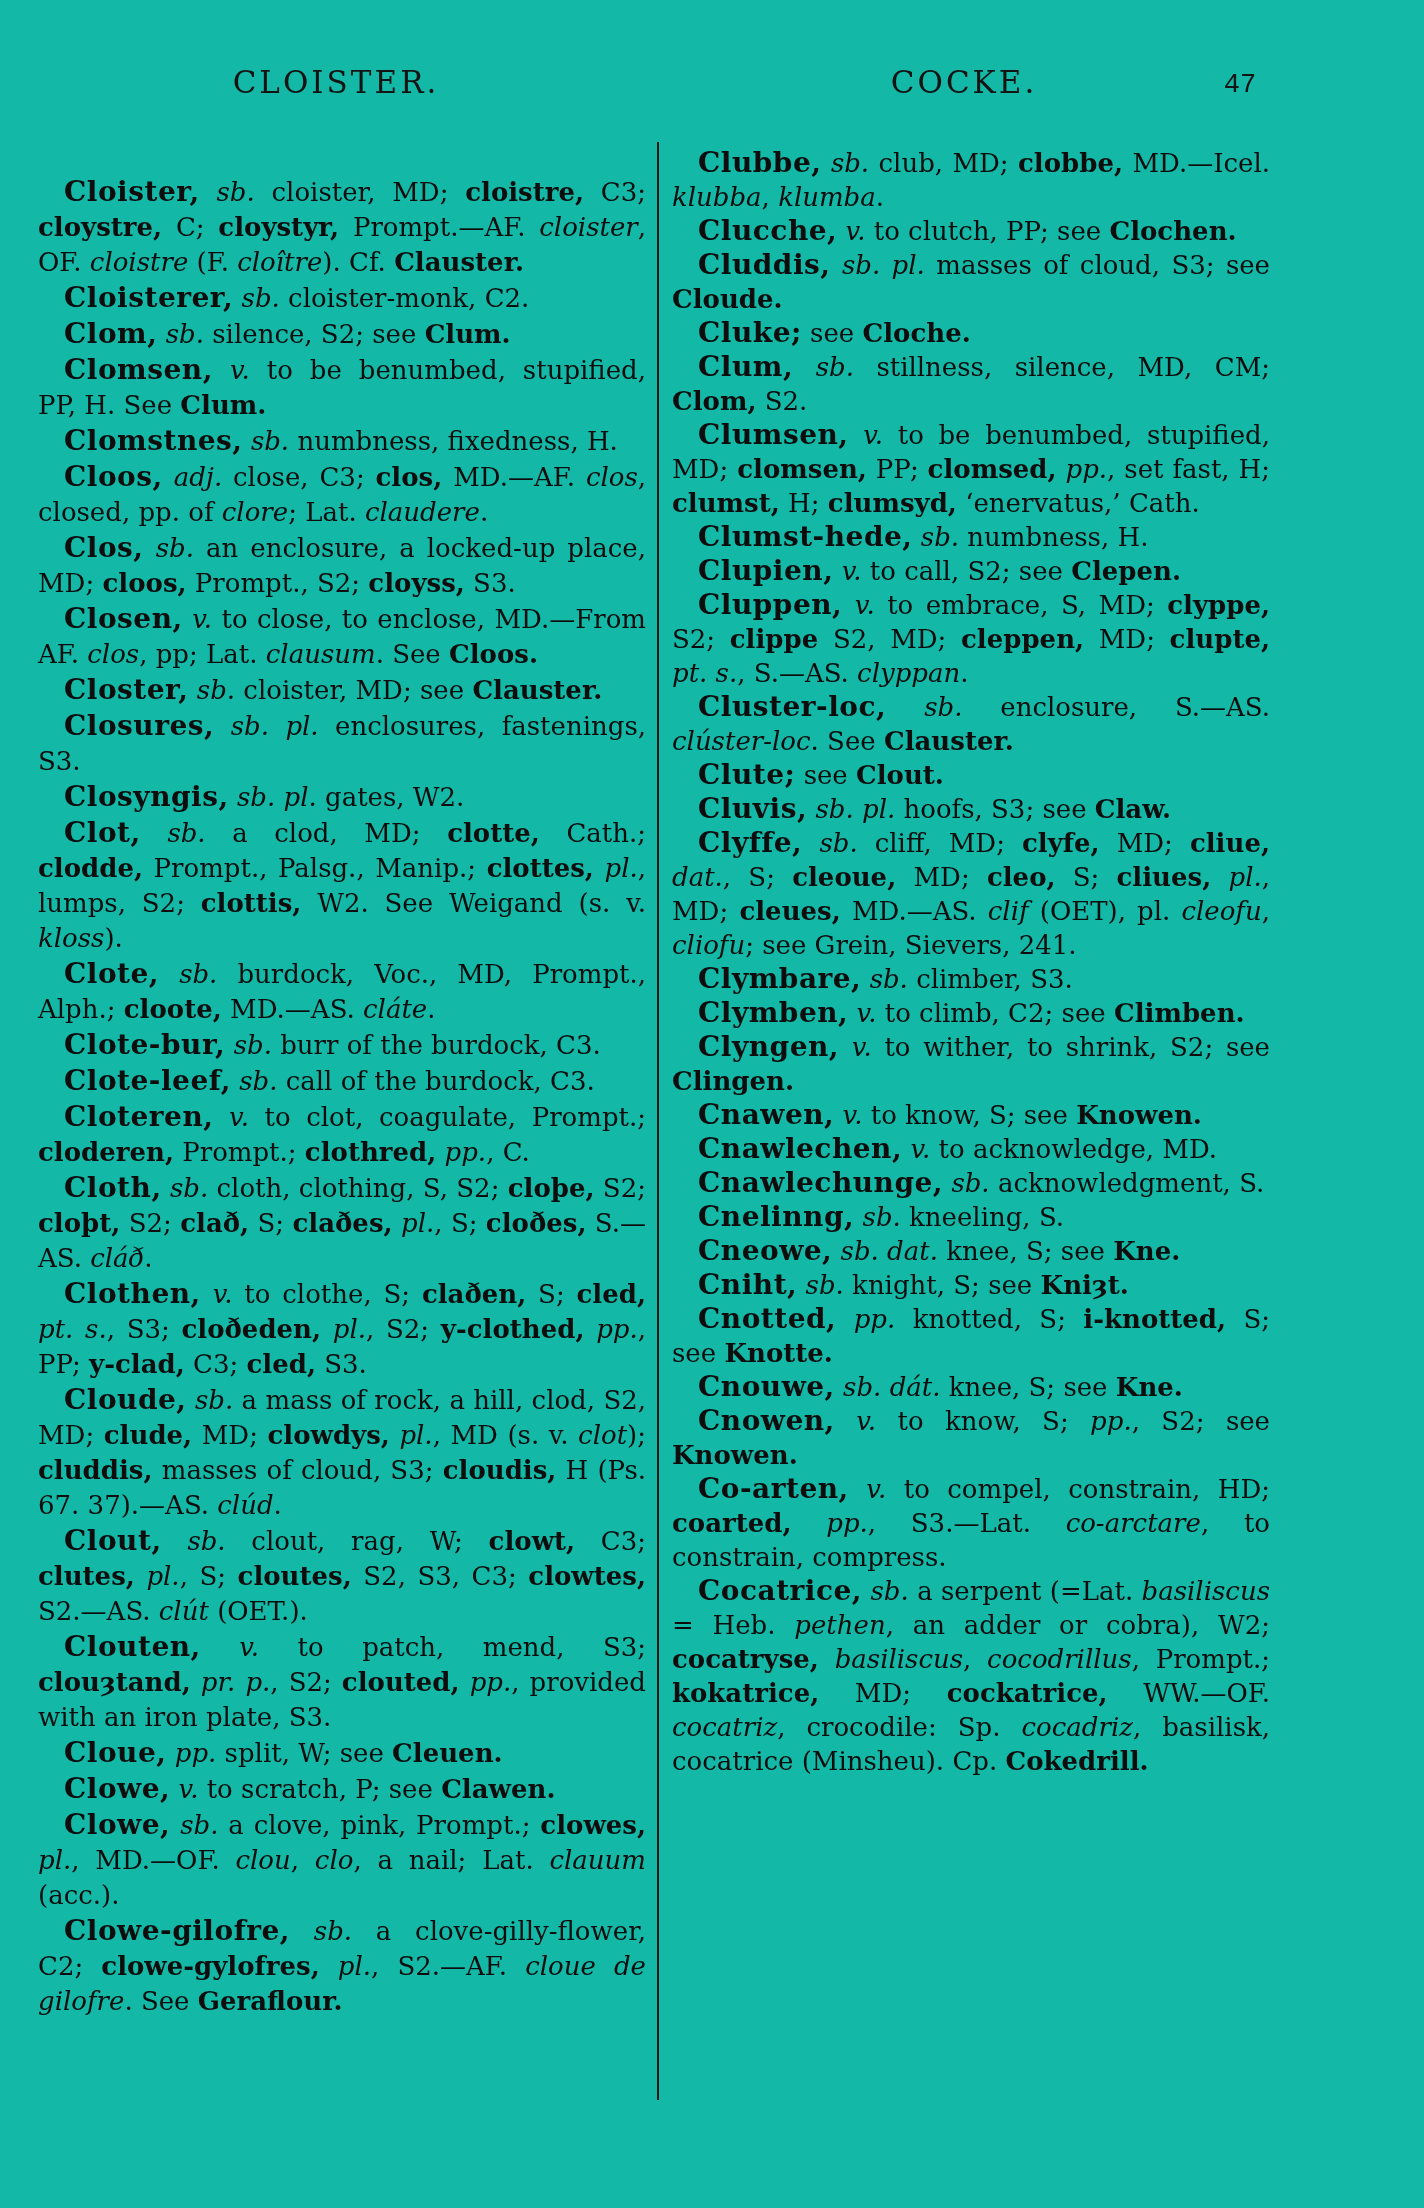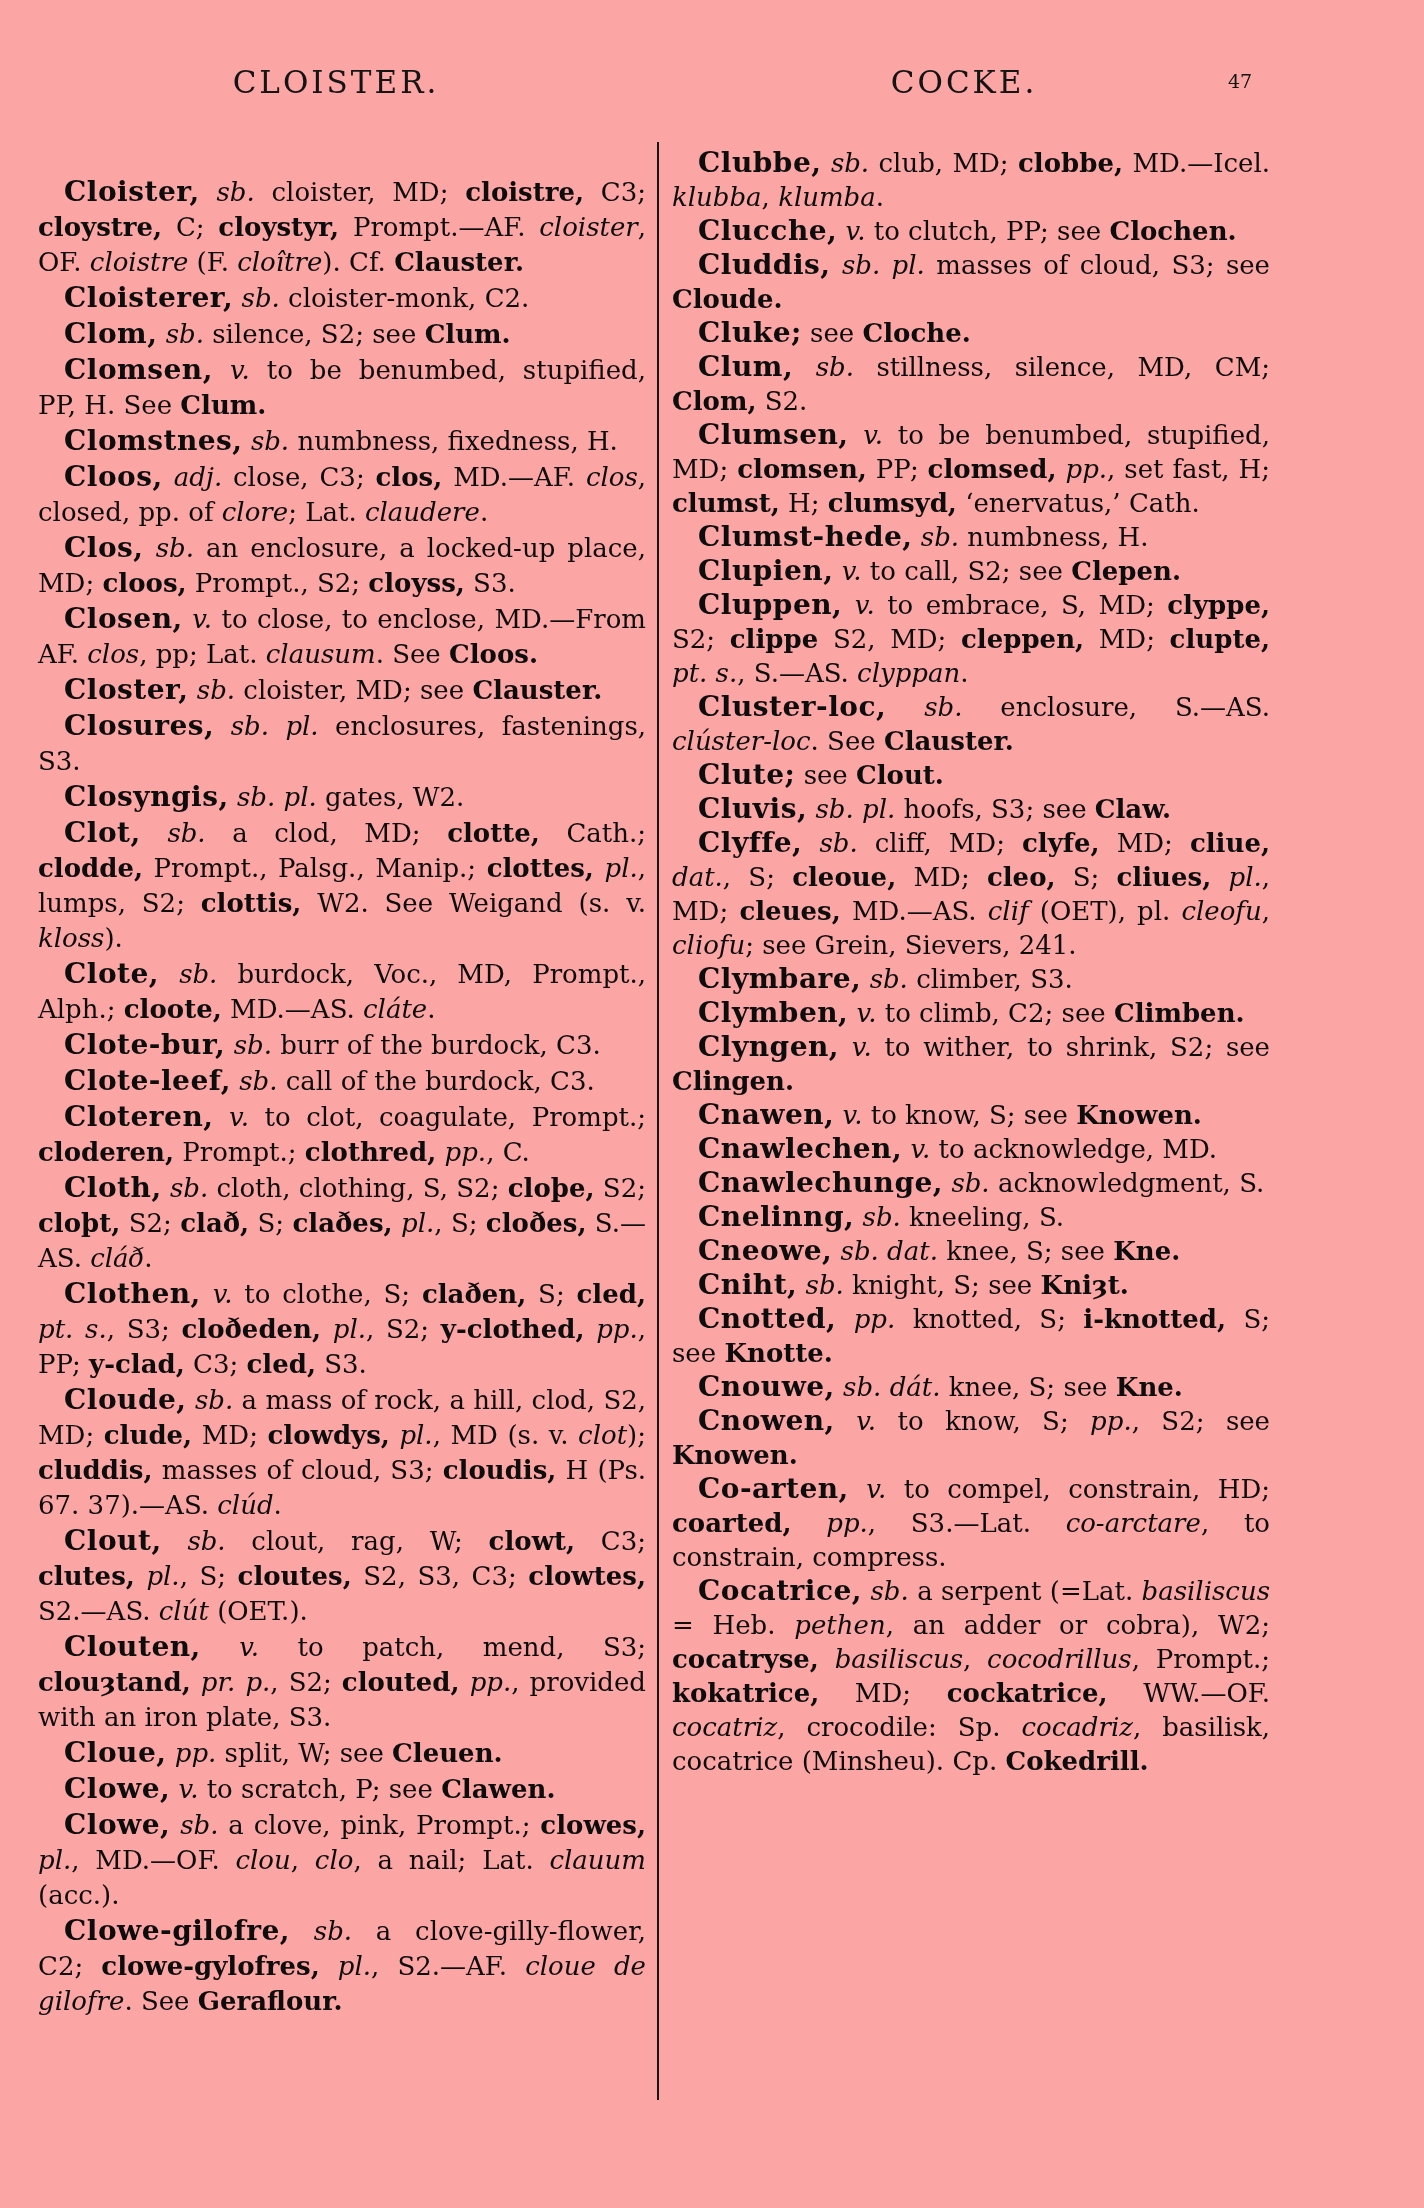--- a/index.html
+++ b/index.html
@@ -4,43 +4,44 @@
 <style>
   html, body {
     margin: 0;
     padding: 0;
     background: #ffffff;
   }
   .page {
     position: relative;
     width: 1424px;
     height: 2208px;
-    background: #fca5a5;
+    background: #14b8a6;
     color: #0d0d0d;
     font-family: "DejaVu Serif", "Liberation Serif", serif;
     overflow: hidden;
   }
   .running-head {
     position: absolute;
     top: 64px;
     font-size: 31px;
     letter-spacing: 3px;
     text-align: center;
     color: #141414;
   }
   .running-head.left  { left: 30px;  width: 612px; }
   .running-head.right { left: 664px; width: 600px; }
   .page-number {
     position: absolute;
     top: 70px;
     left: 1200px;
     width: 80px;
-    font-size: 19px;
+    font-size: 27px;
     text-align: center;
     color: #141414;
+    font-family: Liberation Mono, monospace;
   }
   .divider {
     position: absolute;
     left: 657px;
     top: 142px;
     width: 2px;
     height: 1958px;
     background: #161616;
   }
   .column {

